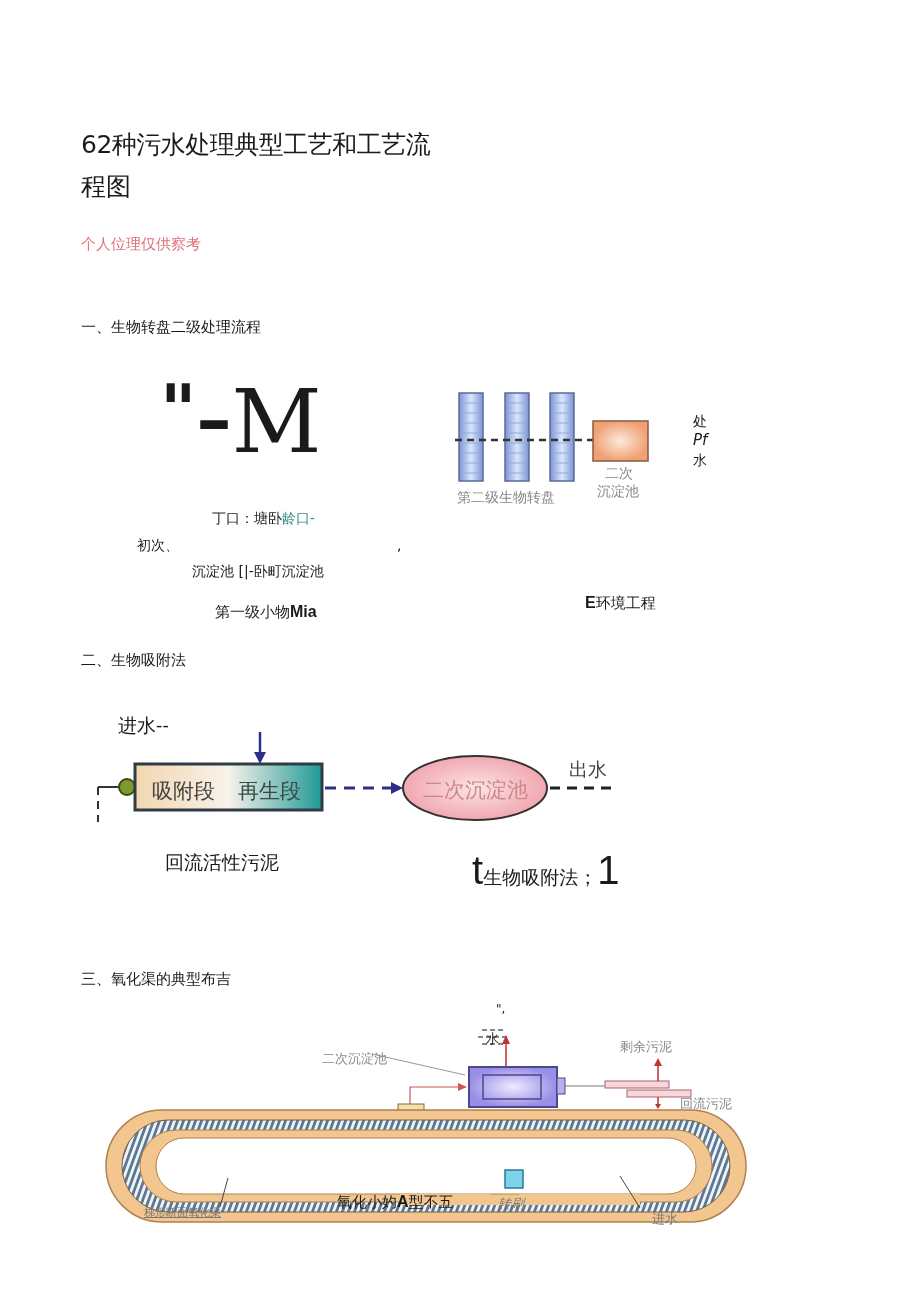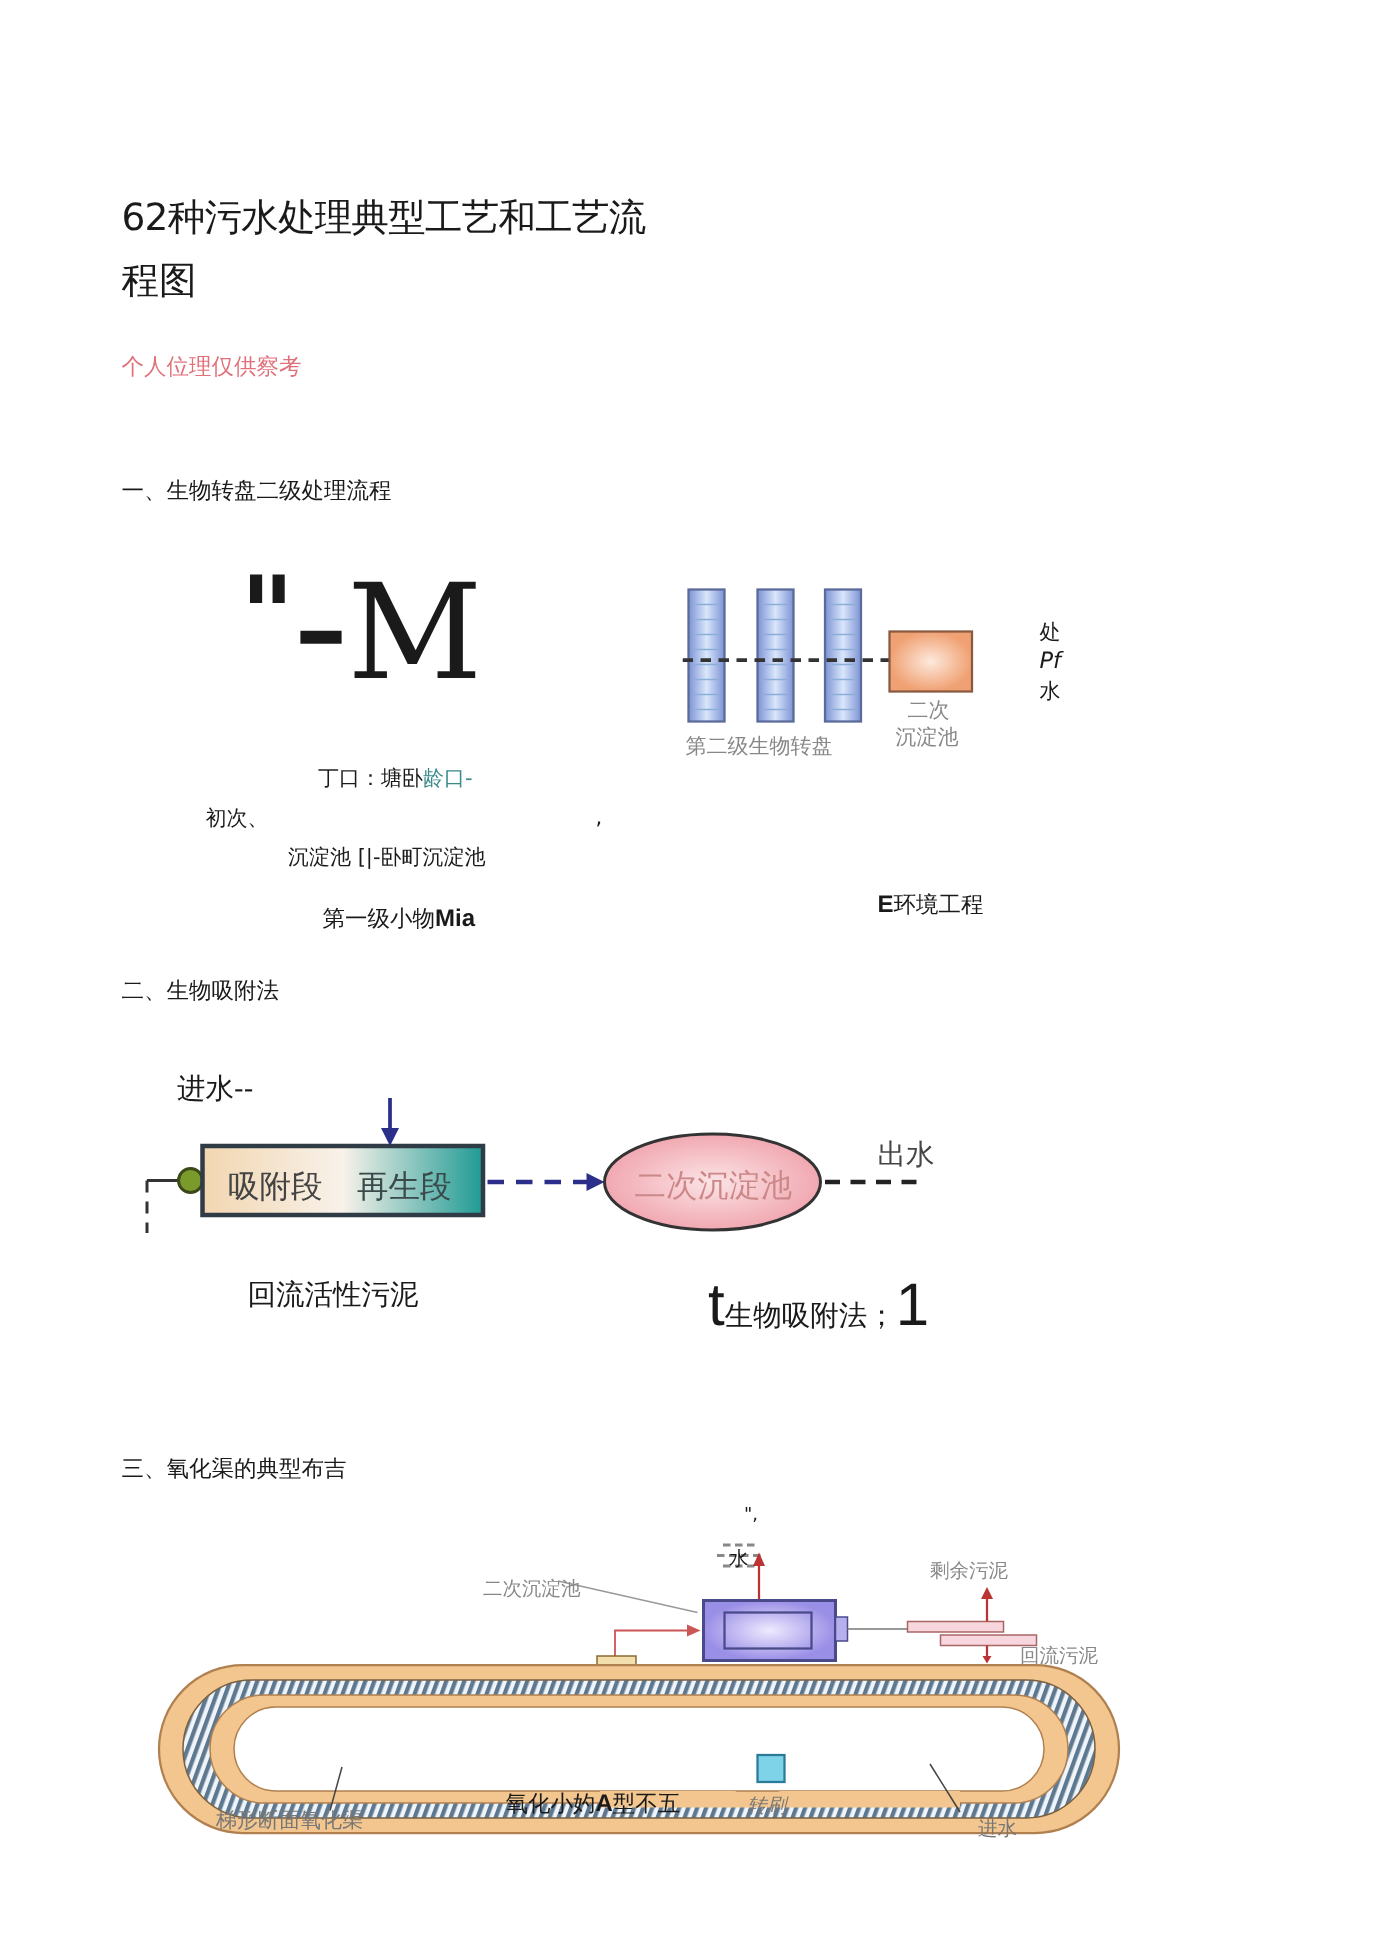--- a/index.html
+++ b/index.html
@@ -123,21 +123,21 @@
     <line x1="165" y1="0" x2="165" y2="28" stroke="#2c2f8a" stroke-width="2.5"></line>
     <polygon points="159,20 171,20 165,32" fill="#2c2f8a"></polygon>
     <line x1="230" y1="56" x2="300" y2="56" stroke="#2c2f8a" stroke-width="3" stroke-dasharray="11,8"></line>
     <polygon points="296,50 308,56 296,62" fill="#2c2f8a"></polygon>
     <ellipse cx="380" cy="56" rx="72" ry="32" fill="url(#el)" stroke="#333" stroke-width="2"></ellipse>
     <line x1="455" y1="56" x2="520" y2="56" stroke="#222" stroke-width="3" stroke-dasharray="10,7"></line>
   </svg>
   <div class="abs serif" style="left:57px; top:45px; font-size:21px; color:#444;">吸附段</div>
   <div class="abs serif" style="left:143px; top:45px; font-size:21px; color:#3a4a4a;">再生段</div>
   <div class="abs serif" style="left:328px; top:44px; font-size:21px; color:#c88">二次沉淀池</div>
-  <div class="abs serif" style="left:474px; top:25px; font-size:19px; color:#444;margin-left:16px;">出水</div>
+  <div class="abs serif" style="left:474px; top:25px; font-size:19px; color:#444;">出水</div>
 </div>
 
 <div class="abs serif" style="left:165px; top:850px; font-size:19px;">回流活性污泥</div>
 <div class="abs" style="left:472px; top:850px;">
   <span style="font-size:40px; font-family:'Liberation Sans',sans-serif; line-height:40px;">t</span><span class="serif" style="font-size:19px;">生物吸附法；</span><span style="font-size:40px; font-family:'Liberation Sans',sans-serif; line-height:40px;">1</span>
 </div>
 
 <div class="abs h" style="top:970px;">三、氧化渠的典型布吉</div>
 
 <div class="abs" style="left:100px; top:1000px; width:670px; height:235px;">
@@ -195,20 +195,20 @@
     <rect x="405" y="170" width="18" height="18" fill="#7fd3e8" stroke="#2a7a9a" stroke-width="1.5"></rect>
 
     <line x1="120" y1="207" x2="128" y2="178" stroke="#444" stroke-width="1"></line>
     <line x1="540" y1="208" x2="520" y2="176" stroke="#444" stroke-width="1"></line>
   </svg>
   <div class="abs" style="left:396px; top:2px; font-size:12px;">",</div>
   <div class="abs" style="left:386px; top:30px; font-size:13px;">水</div>
   <div class="abs serif" style="left:222px; top:50px; font-size:13px; color:#888;">二次沉淀池</div>
   <div class="abs serif" style="left:520px; top:38px; font-size:13px; color:#888;">剩余污泥</div>
   <div class="abs serif" style="left:580px; top:95px; font-size:13px; color:#888;">回流污泥</div>
-  <div class="abs serif" style="left:44px; top:205px; font-size:14px; color:#777;">梯形断面氧化渠</div>
+  <div class="abs serif" style="left:44px; top:205px; font-size:11px; color:#777;text-decoration:underline;">梯形断面氧化渠</div>
   <div class="abs serif" style="left:398px; top:195px; font-size:13px; color:#777;font-style:italic;">转刷</div>
   <div class="abs serif" style="left:552px; top:210px; font-size:13px; color:#777;">进水</div>
 </div>
 
 <div class="abs" style="left:337px; top:1193px; font-size:15px;">
   <span>氧化小妁</span><span style="font-weight:bold; font-family:'Liberation Sans',sans-serif; font-size:16px;">A</span><span>型不五</span>
 </div>
 
 </body></html>

